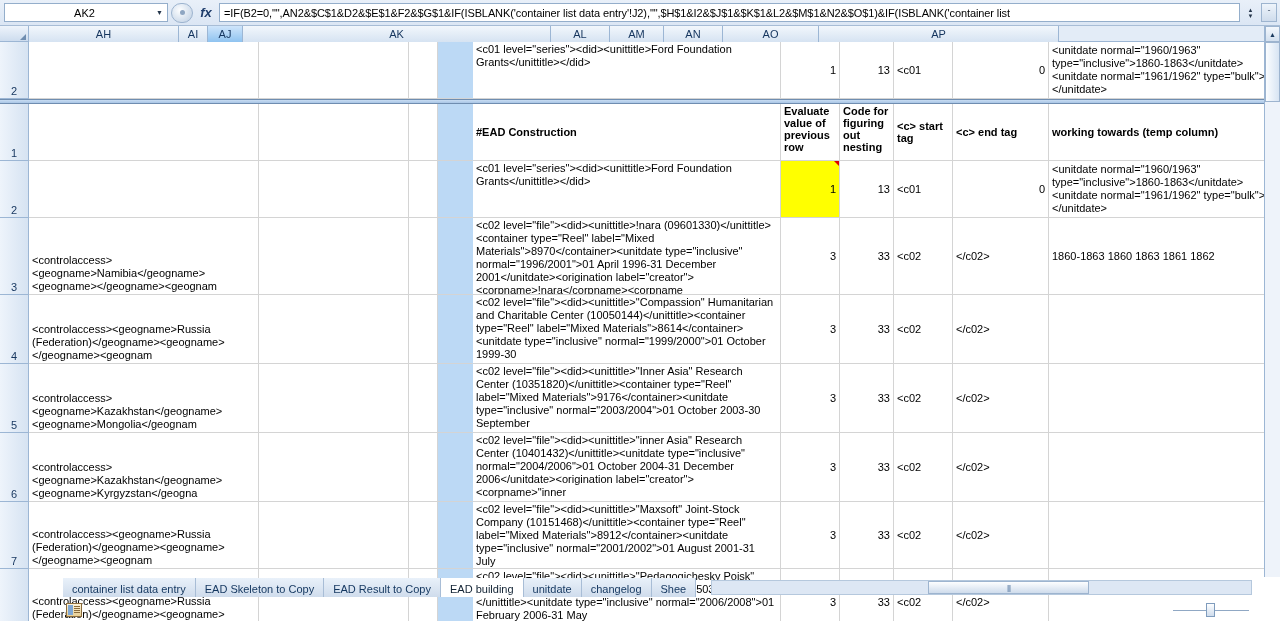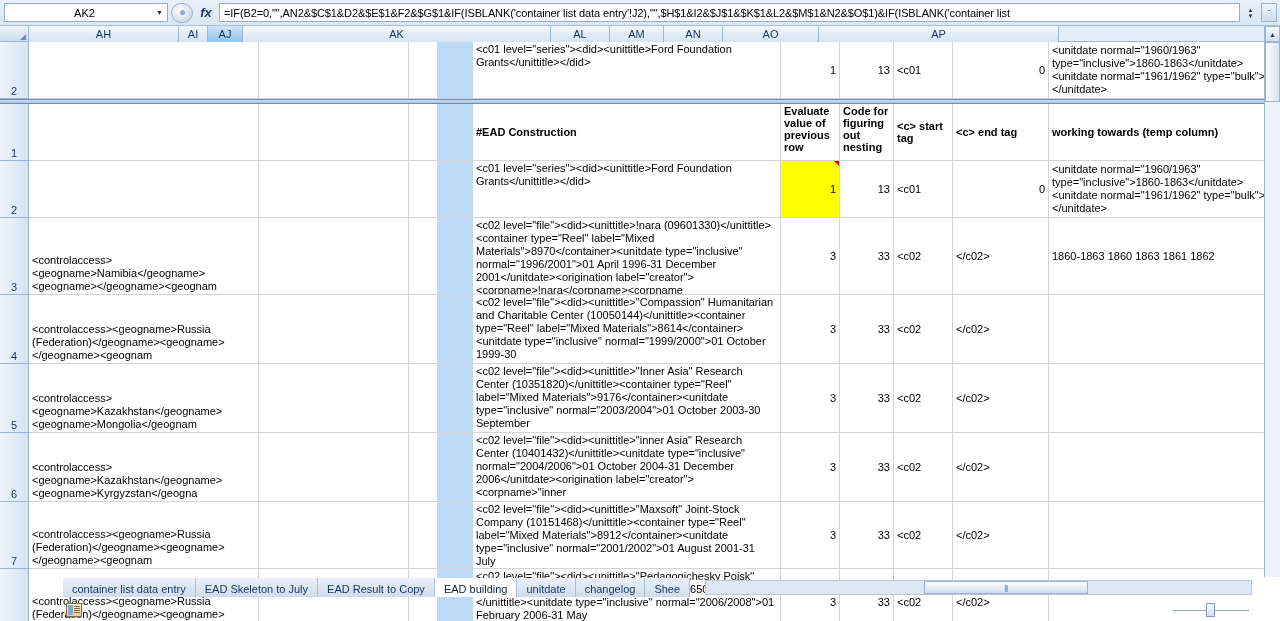--- a/index.html
+++ b/index.html
@@ -399,21 +399,21 @@
 
   <div class="tabbar">
     <div class="navbtns">
       <span>◀▐</span>
       <span>◀</span>
       <span>▶</span>
       <span>▐▶</span>
     </div>
     <div class="tabs" id="tabs">
         <div class="tab">container list data entry</div>
-        <div class="tab">EAD Skeleton to July</div>
+        <div class="tab">EAD Skeleton to Copy</div>
         <div class="tab">EAD Result to Copy</div>
         <div class="tab active">EAD building</div>
         <div class="tab">unitdate</div>
         <div class="tab">changelog</div>
         <div class="tab">Shee</div>
       </div>
     <div class="hscroll">
       <div class="hs-btn">◀</div>
       <div class="hs-track">
         <div class="hs-thumb">||||</div>

